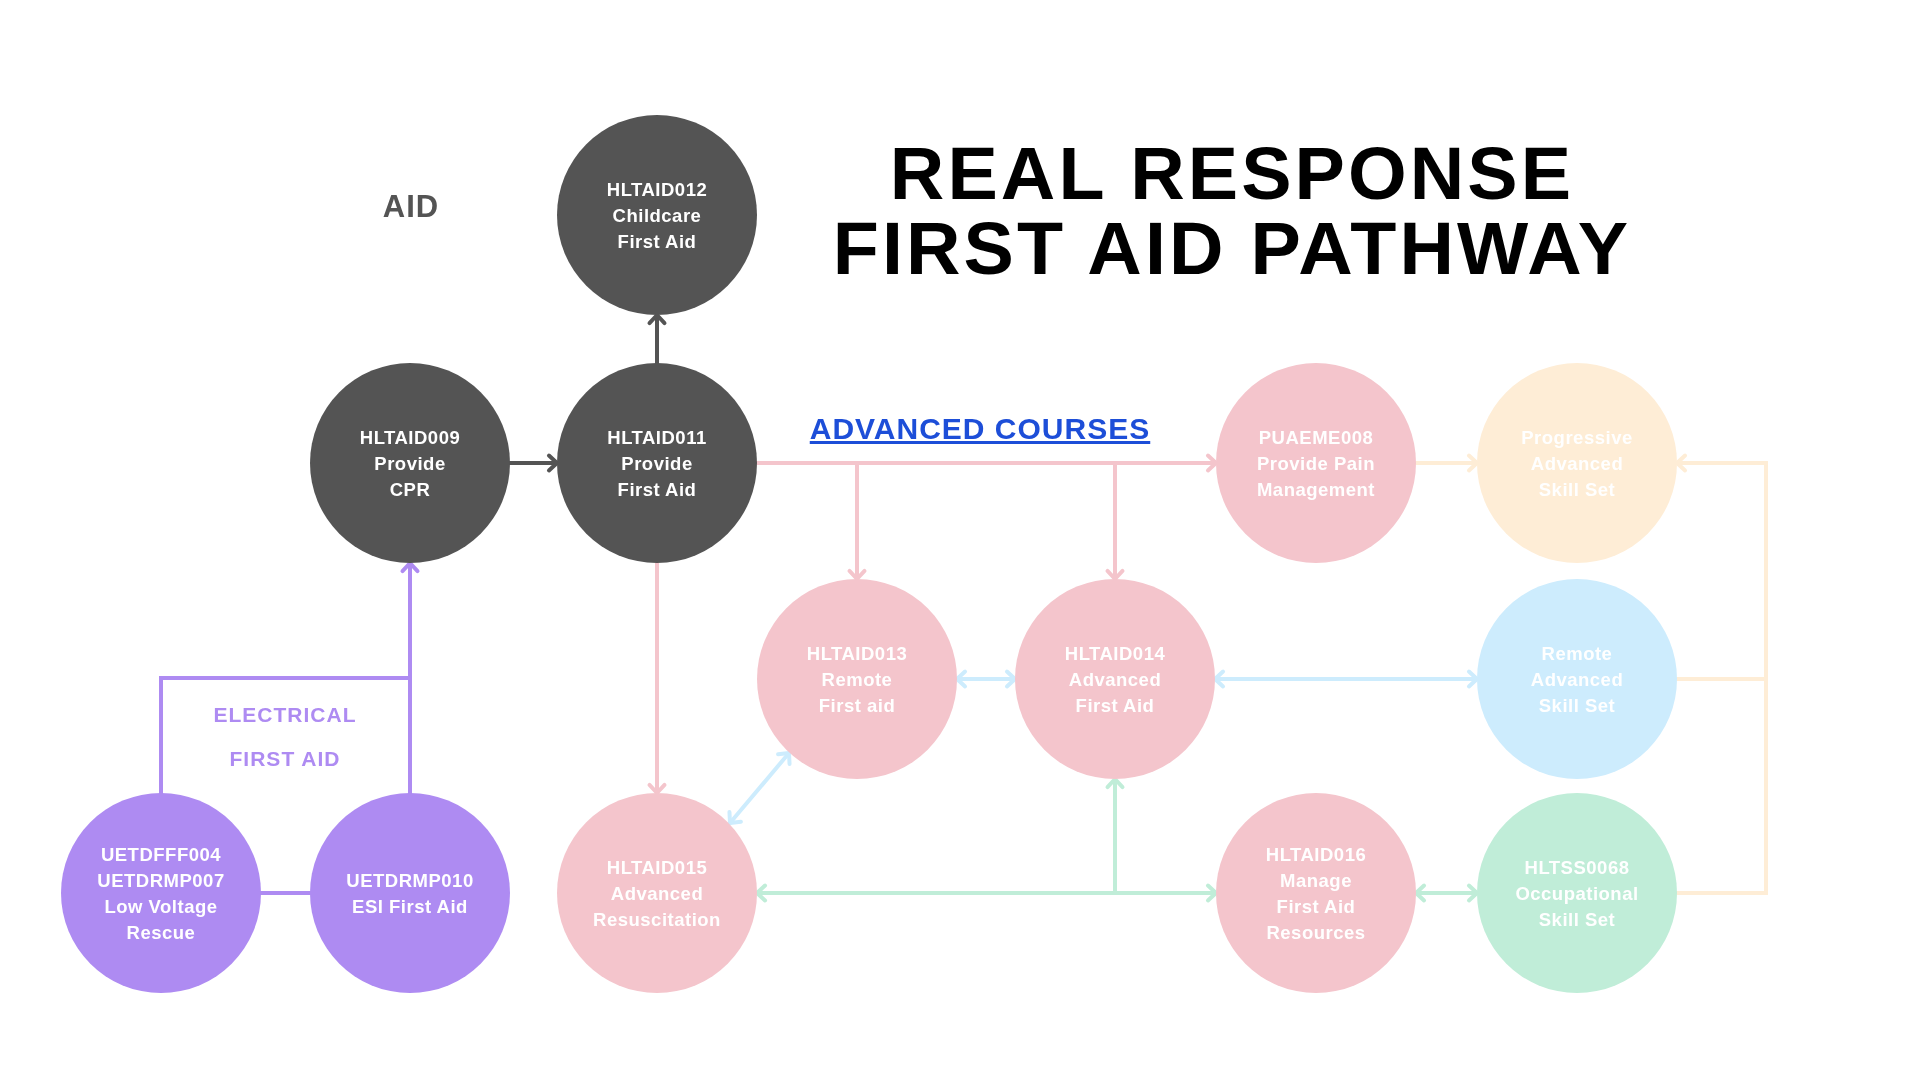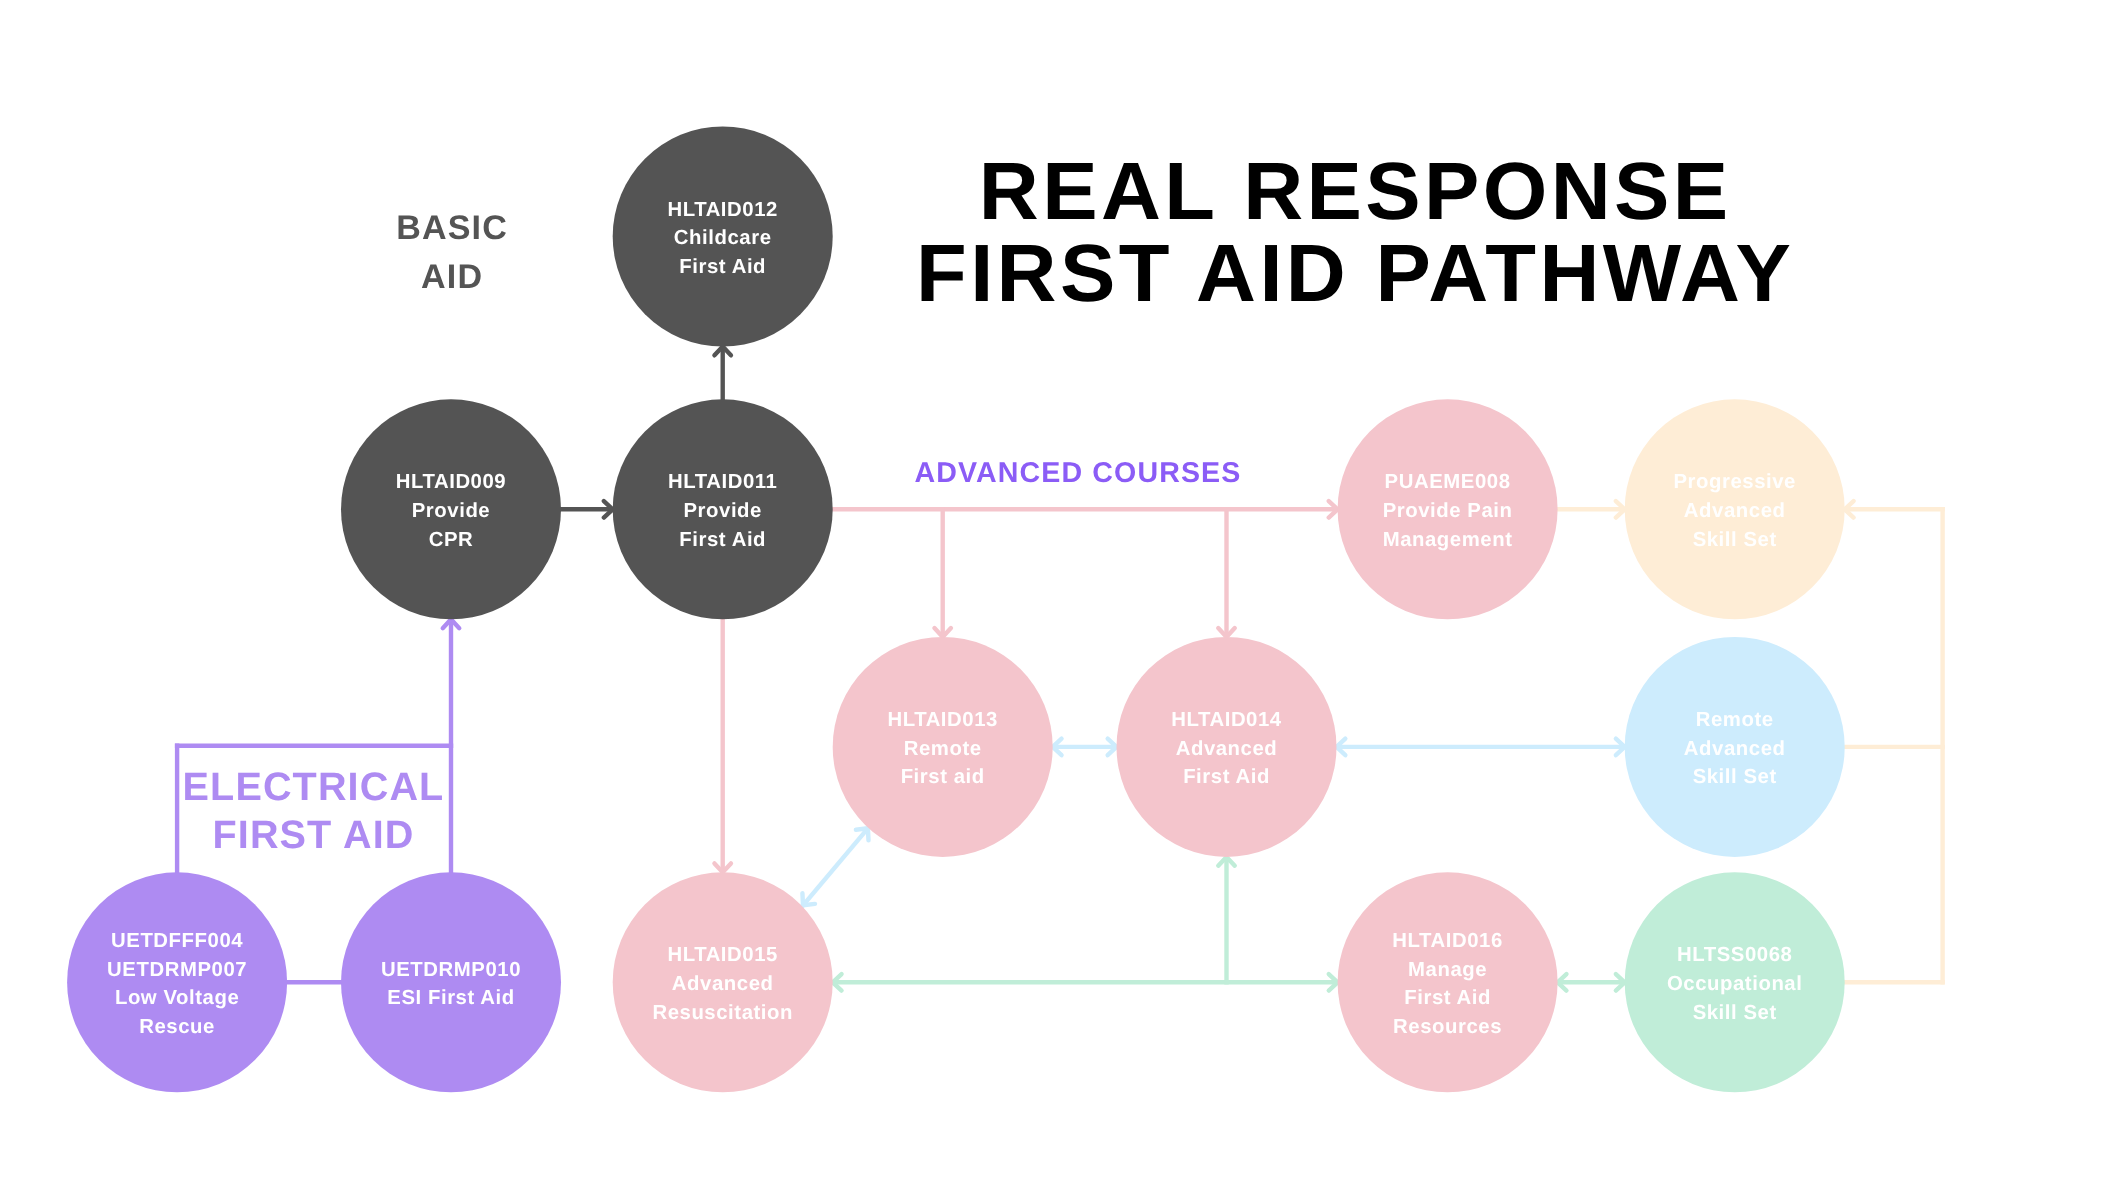--- a/index.html
+++ b/index.html
@@ -2,22 +2,22 @@
 <html><head>
 <meta charset="utf-8">
 <style>
   html, body { margin: 0; padding: 0; background: #ffffff; }
   body { width: 1920px; height: 1080px; overflow: hidden; position: relative; font-family: "Liberation Sans", sans-serif; }
   #diagram { position: absolute; left: 0; top: 0; width: 1920px; height: 1080px; }
   .title { position: absolute; left: 732px; top: 136px; width: 1000px; text-align: center; font-family: "Liberation Sans", sans-serif; font-weight: 900; font-size: 74px; line-height: 75px; color: #000; letter-spacing: 3px; transform: scaleX(1.02); }
   .title div { white-space: nowrap; }
   .section-label { position: absolute; font-family: "Liberation Sans", sans-serif; font-weight: bold; text-align: center; white-space: nowrap; }
   .basic-label { left: 311px; top: 184px; width: 200px; font-size: 31px; line-height: 45px; color: #545454; letter-spacing: 1px; }
-  .electrical-label { left: 135px; top: 693px; width: 300px; font-size: 36px; line-height: 44px; color: #ae8bf2; letter-spacing: 1px; }
-  .advanced-label { left: 780px; top: 411px; width: 400px; font-size: 26px; line-height: 36px; color: #8b5cf6; letter-spacing: 1px; }
+  .electrical-label { left: 135px; top: 693px; width: 300px; font-size: 21px; line-height: 44px; color: #ae8bf2; letter-spacing: 1px; }
+  .advanced-label { left: 780px; top: 411px; width: 400px; font-size: 30px; line-height: 36px; color: #1d4ed8; letter-spacing: 1px; text-decoration: underline; }
   .node-text { font-family: "Liberation Sans", sans-serif; font-weight: bold; font-size: 18.5px; fill: #ffffff; letter-spacing: 0.5px; }
 </style>
 </head>
 <body>
 
 <svg id="diagram" xmlns="http://www.w3.org/2000/svg" width="1920" height="1080" viewBox="0 0 1920 1080">
   <g id="edges">
       <line x1="510" y1="463" x2="555" y2="463" stroke="#545454" stroke-width="4" stroke-linecap="square"></line>
       <polyline points="548.951422442388,470.4980263602567 557,463 548.951422442388,455.5019736397433" fill="none" stroke="#545454" stroke-width="4" stroke-linecap="round" stroke-linejoin="round"></polyline>
       <line x1="657" y1="363" x2="657" y2="317" stroke="#545454" stroke-width="4" stroke-linecap="square"></line>
@@ -142,21 +142,20 @@
       </g>
     </g>
 </svg>
 
 <div class="title">
   <div>REAL RESPONSE</div>
   <div>FIRST AID PATHWAY</div>
 </div>
 
 <div class="section-label basic-label">
-  <div>BASIC</div>
   <div>AID</div>
 </div>
 
 <div class="section-label electrical-label">
   <div>ELECTRICAL</div>
   <div>FIRST AID</div>
 </div>
 
 <div class="section-label advanced-label">ADVANCED COURSES</div>
 

